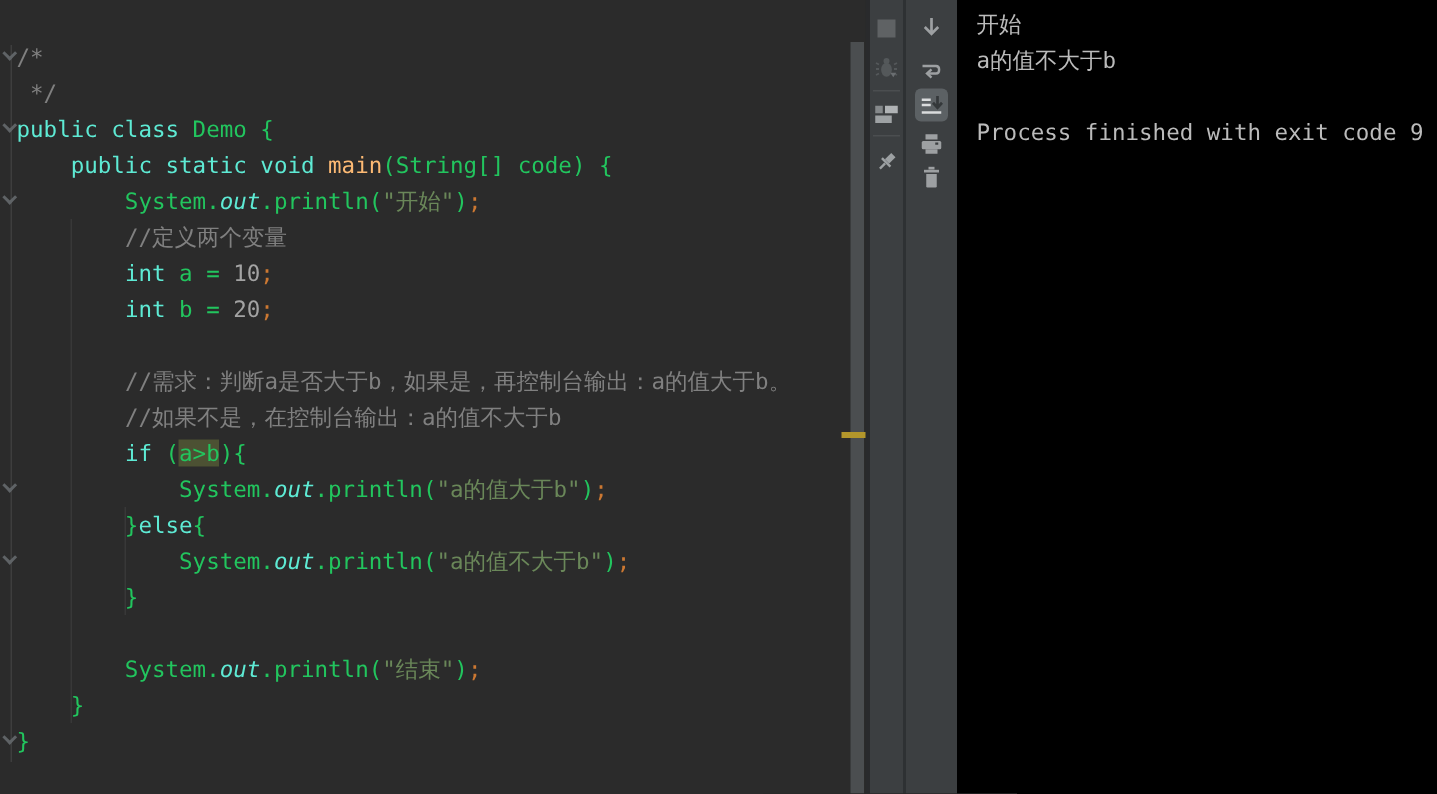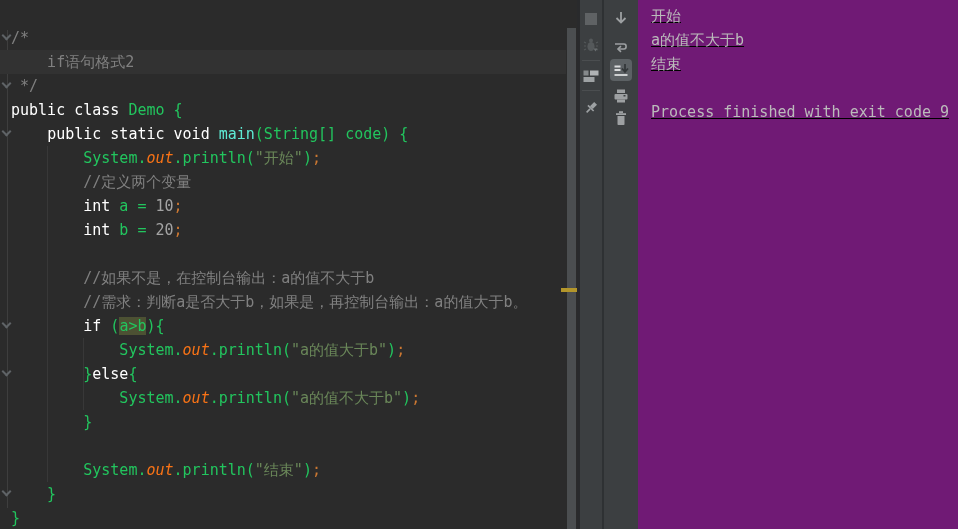--- a/index.html
+++ b/index.html
@@ -5,27 +5,27 @@
   * { margin:0; padding:0; box-sizing:border-box; }
   html,body { width:958px; height:529px; overflow:hidden; background:#2B2B2B;
     font-family:"DejaVu Sans Mono", monospace; }
   .app { display:flex; width:958px; height:529px; }
 
   
   .editor { position:relative; width:566px; height:529px; background:#2B2B2B; overflow:hidden; }
   .code { position:relative; padding-top:26px; font-size:15px; line-height:24px; }
   .line { height:24px; white-space:pre; padding-left:11px; }
   .line.hl { background:#323232; }
-  .tk-kw   { color:#ffffff; }
+  .tk-kw   { color:#5eead4; }
   .tk-plain{ color:#22c55e; }
   .tk-str  { color:#6A8759; }
   .tk-num  { color:#a3a3a3; }
   .tk-cmt  { color:#808080; }
-  .tk-field{ color:#f97316; font-style:italic;margin-top:48px; }
-  .tk-meth { color:#5eead4; }
+  .tk-field{ color:#5eead4; font-style:italic;margin-top:48px; }
+  .tk-meth { color:#fdba74; }
   .tk-semi { color:#CC7832; }
   .sel { background:#4C5133;text-align:right; }
   .gutter-line { position:absolute; left:7px; top:30px; width:1px; height:478px; background:#3E3E3E; }
   .fold { position:absolute; left:3px; width:7px; height:7px;
     border-right:2px solid #5F6366; border-bottom:2px solid #5F6366; transform:rotate(45deg); }
   .indent-guide { position:absolute; width:1px; background:#383838; }
 
   
   .scrollbar { position:relative; width:11px; background:#2B2B2B; }
   .sb-thumb { position:absolute; left:1px; right:1px; top:28px; bottom:0; background:#4B4E50; }
@@ -41,21 +41,21 @@
   .icon16 { position:absolute; width:16px; height:16px; }
   .strip-left .icon16 { left:3px; }
   .strip-right .icon16 { left:9px; }
   .sep { position:absolute; left:2px; width:18px; height:1px; background:#4B4E50; }
   .stop-sq { position:absolute; left:5px; top:13px; width:12px; height:12px; background:#5F6264; }
   .sel-box { position:absolute; left:6px; top:59px; width:22px; height:22px;
     background:#5C6164; border-radius:4px; }
   .sel-box svg { position:absolute; left:3px; top:3px; }
 
   
-  .console { position:relative; flex:1; background:#701a75;text-decoration:underline; }
+  .console { position:relative; flex:1; background:#000000;text-decoration:underline; }
   .console-text { padding:4px 0 0 13px; font-size:15px; line-height:24px; color:#BBBBBB; }
   .console-line { height:24px; white-space:pre; }
   .watermark { position:absolute; right:10px; bottom:7px; color:#D4D4D4;
     font-family:"Liberation Sans", sans-serif; font-size:17px; }
 </style>
 </head>
 <body>
 
 <div class="app">
 
@@ -64,31 +64,30 @@
     <span class="fold" style="top:32px"></span>
     <span class="fold" style="top:80px"></span>
     <span class="fold" style="top:128px"></span>
     <span class="fold" style="top:320px"></span>
     <span class="fold" style="top:368px"></span>
     <span class="fold" style="top:488px"></span>
     <div class="indent-guide" style="left:47px; top:146px; height:336px"></div>
     <div class="indent-guide" style="left:83px; top:338px; height:72px"></div>
     <div class="code">
         <div class="line"><span class="tk-cmt">/*</span></div>
-        <div class="line hl"><span class="tk-cmt">    if语句格式2</span></div>
         <div class="line"><span class="tk-cmt"> */</span></div>
         <div class="line"><span class="tk-kw">public</span><span class="tk-plain"> </span><span class="tk-kw">class</span><span class="tk-plain"> Demo {</span></div>
         <div class="line"><span class="tk-plain">    </span><span class="tk-kw">public</span><span class="tk-plain"> </span><span class="tk-kw">static</span><span class="tk-plain"> </span><span class="tk-kw">void</span><span class="tk-plain"> </span><span class="tk-meth">main</span><span class="tk-plain">(String[] code) {</span></div>
         <div class="line"><span class="tk-plain">        System.</span><span class="tk-field">out</span><span class="tk-plain">.println(</span><span class="tk-str">"开始"</span><span class="tk-plain">)</span><span class="tk-semi">;</span></div>
         <div class="line"><span class="tk-plain">        </span><span class="tk-cmt">//定义两个变量</span></div>
         <div class="line"><span class="tk-plain">        </span><span class="tk-kw">int</span><span class="tk-plain"> a = </span><span class="tk-num">10</span><span class="tk-semi">;</span></div>
         <div class="line"><span class="tk-plain">        </span><span class="tk-kw">int</span><span class="tk-plain"> b = </span><span class="tk-num">20</span><span class="tk-semi">;</span></div>
         <div class="line"></div>
+        <div class="line"><span class="tk-plain">        </span><span class="tk-cmt">//需求：判断a是否大于b，如果是，再控制台输出：a的值大于b。</span></div>
         <div class="line"><span class="tk-plain">        </span><span class="tk-cmt">//如果不是，在控制台输出：a的值不大于b</span></div>
-        <div class="line"><span class="tk-plain">        </span><span class="tk-cmt">//需求：判断a是否大于b，如果是，再控制台输出：a的值大于b。</span></div>
         <div class="line"><span class="tk-plain">        </span><span class="tk-kw">if</span><span class="tk-plain"> (</span><span class="tk-plain sel">a&gt;b</span><span class="tk-plain">){</span></div>
         <div class="line"><span class="tk-plain">            System.</span><span class="tk-field">out</span><span class="tk-plain">.println(</span><span class="tk-str">"a的值大于b"</span><span class="tk-plain">)</span><span class="tk-semi">;</span></div>
         <div class="line"><span class="tk-plain">        }</span><span class="tk-kw">else</span><span class="tk-plain">{</span></div>
         <div class="line"><span class="tk-plain">            System.</span><span class="tk-field">out</span><span class="tk-plain">.println(</span><span class="tk-str">"a的值不大于b"</span><span class="tk-plain">)</span><span class="tk-semi">;</span></div>
         <div class="line"><span class="tk-plain">        }</span></div>
         <div class="line"></div>
         <div class="line"><span class="tk-plain">        System.</span><span class="tk-field">out</span><span class="tk-plain">.println(</span><span class="tk-str">"结束"</span><span class="tk-plain">)</span><span class="tk-semi">;</span></div>
         <div class="line"><span class="tk-plain">    }</span></div>
         <div class="line"><span class="tk-plain">}</span></div>
       </div>
@@ -152,19 +151,18 @@
       <rect x="6" y="1.2" width="4" height="1.8" fill="#9DA0A2"></rect>
       <rect x="3" y="3.2" width="10" height="1.8" fill="#9DA0A2"></rect>
       <path d="M4.5 6h7v8.2a0.8 0.8 0 0 1-0.8 0.8H5.3a0.8 0.8 0 0 1-0.8-0.8z" fill="#9DA0A2"></path>
     </svg>
   </div>
 
   <div class="console">
     <div class="console-text">
         <div class="console-line">开始</div>
         <div class="console-line">a的值不大于b</div>
-        <div class="console-line">结束</div>
         <div class="console-line"></div>
         <div class="console-line">Process finished with exit code 9</div>
       </div>
   </div>
 
 </div>
 
 </body></html>

